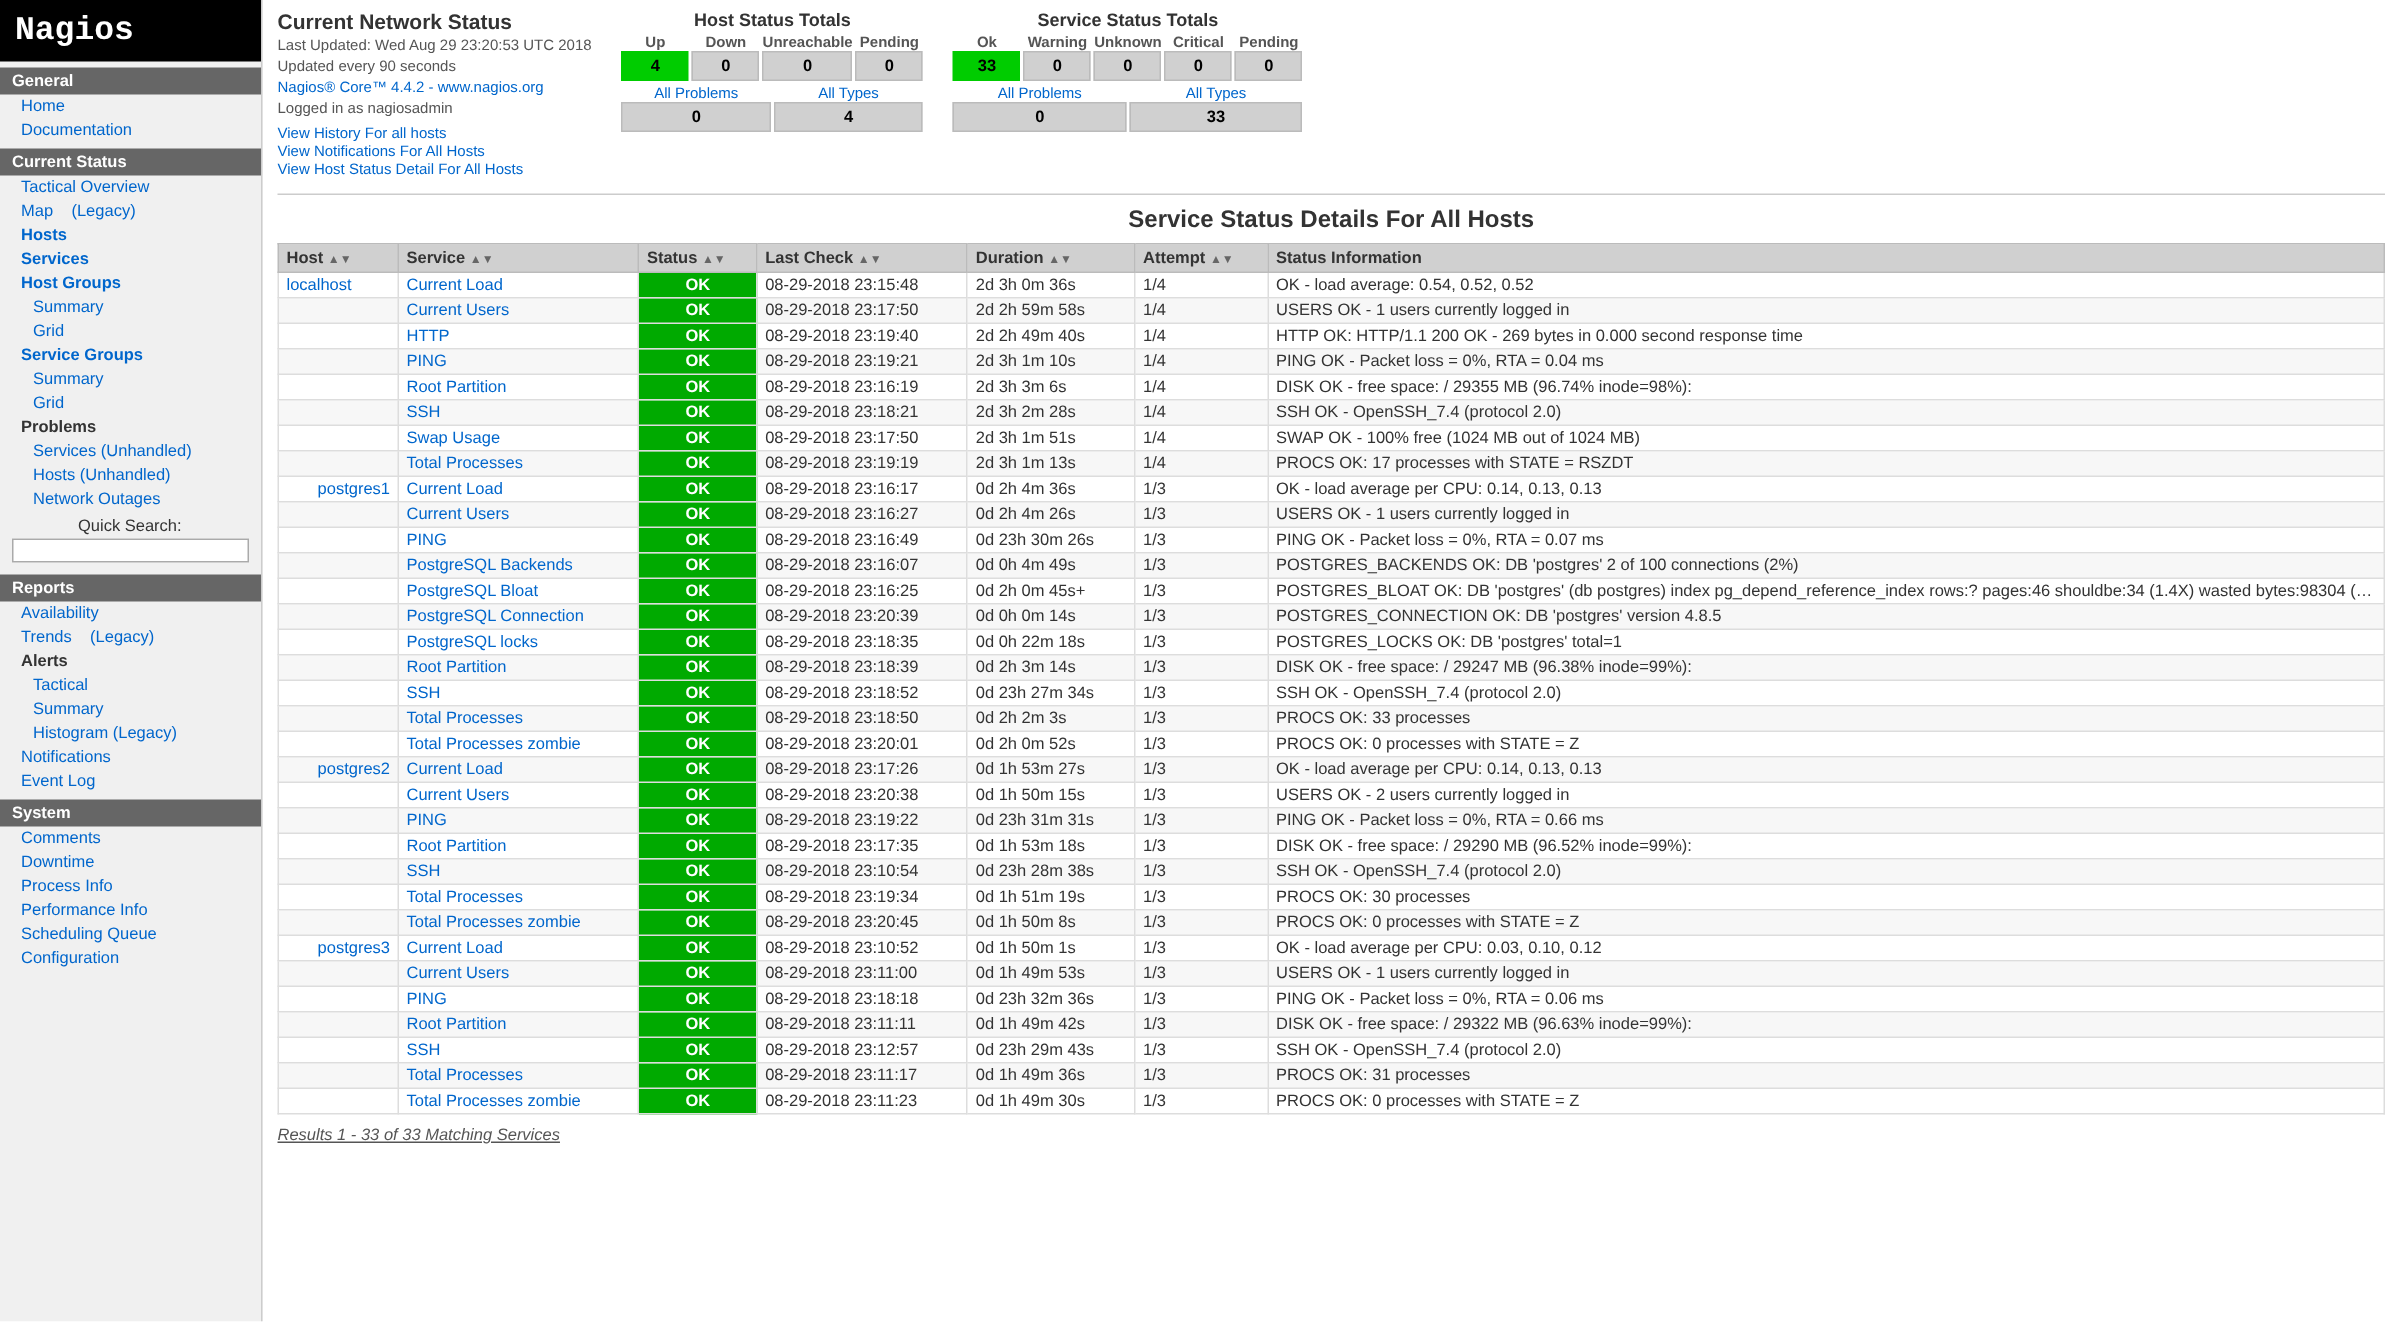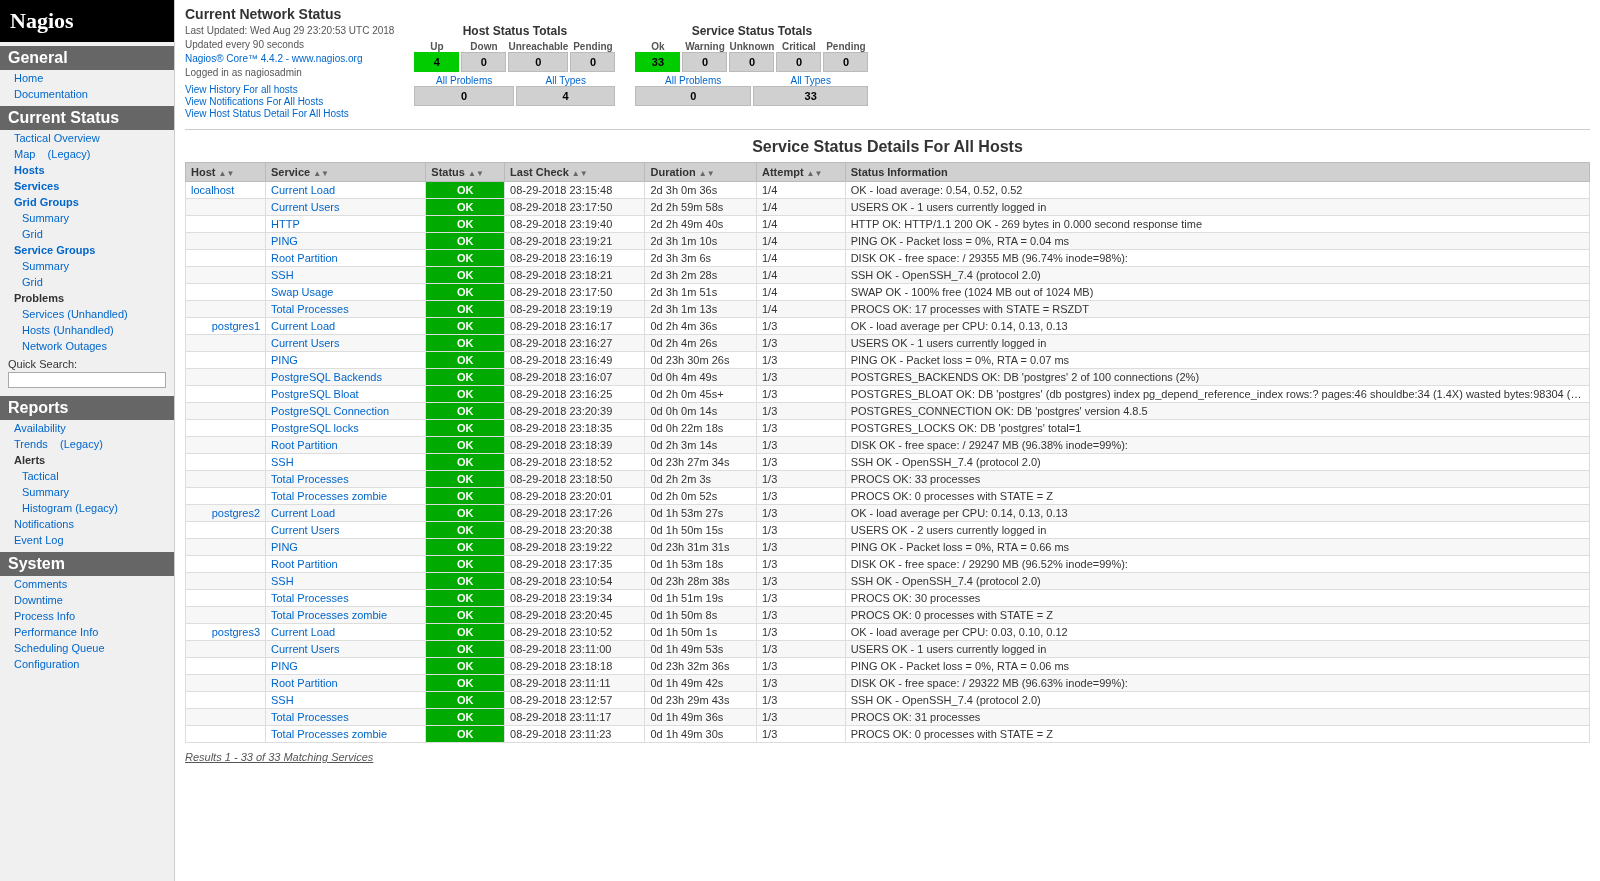--- a/index.html
+++ b/index.html
@@ -4,33 +4,33 @@
   <style>
     * { box-sizing: border-box; margin: 0; padding: 0; }
     body { font-family: Arial, Helvetica, sans-serif; font-size: 11px; color: #333; background: #fff; }
     a { color: #0066cc; text-decoration: none; }
 
     #layout { display: flex; min-height: 100vh; }
 
     
     #sidebar { width: 175px; min-width: 175px; background: #f0f0f0; border-right: 1px solid #ccc; padding: 0; }
     .sidebar-logo { background: #000; padding: 8px 10px; display: flex; align-items: center; }
-    .logo-text { color: #fff; font-size: 22px; font-weight: bold; font-family: Liberation Serif, serif; }
-    .sidebar-section-header { background: #666; color: #fff; font-weight: bold; font-size: 16px; padding: 3px 8px; margin-top: 4px; }
+    .logo-text { color: #fff; font-size: 22px; font-weight: bold; font-family: Liberation Mono, monospace; }
+    .sidebar-section-header { background: #666; color: #fff; font-weight: bold; font-size: 11px; padding: 3px 8px; margin-top: 4px; }
     .sidebar-item { padding: 2px 8px 2px 14px; }
     .sidebar-item a { color: #0066cc; font-size: 11px; }
     .sidebar-item.indent2 { padding-left: 22px; }
     .sidebar-search { padding: 4px 8px; }
     .sidebar-search input { width: 100%; font-size: 11px; border: 1px solid #aaa; padding: 1px 3px; }
 
     
     #main { flex: 1; padding: 6px 10px; overflow-x: auto; }
 
     
-    .header-top { display: flex; gap: 20px; align-items: center; border-bottom: 1px solid #ccc; padding-bottom: 6px; margin-bottom: 6px; }
+    .header-top { display: flex; gap: 20px; align-items: flex-start; border-bottom: 1px solid #ccc; padding-bottom: 6px; margin-bottom: 6px; }
     .header-info { min-width: 200px; }
     .header-info h2 { font-size: 14px; font-weight: bold; margin-bottom: 2px; }
     .header-info p { font-size: 10px; color: #555; line-height: 1.4; }
     .header-info a { font-size: 10px; }
     .status-box { }
     .status-box h3 { font-size: 12px; font-weight: bold; text-align: center; margin-bottom: 3px; }
     .status-counts { display: flex; gap: 2px; }
     .status-col { text-align: center; }
     .status-col .label { font-size: 10px; font-weight: bold; color: #555; }
     .status-cell { min-width: 45px; height: 20px; display: flex; align-items: center; justify-content: center; font-weight: bold; font-size: 11px; }
@@ -71,33 +71,33 @@
 
     <div class="sidebar-section-header">General</div>
     <div class="sidebar-item"><a href="#">Home</a></div>
     <div class="sidebar-item"><a href="#">Documentation</a></div>
 
     <div class="sidebar-section-header">Current Status</div>
     <div class="sidebar-item"><a href="#">Tactical Overview</a></div>
     <div class="sidebar-item"><a href="#">Map &nbsp;&nbsp;&nbsp;(Legacy)</a></div>
     <div class="sidebar-item"><a href="#"><strong>Hosts</strong></a></div>
     <div class="sidebar-item"><a href="#"><strong>Services</strong></a></div>
-    <div class="sidebar-item"><a href="#"><strong>Grid Groups</strong></a></div>
+    <div class="sidebar-item"><a href="#"><strong>Host Groups</strong></a></div>
     <div class="sidebar-item indent2"><a href="#">Summary</a></div>
     <div class="sidebar-item indent2"><a href="#">Grid</a></div>
     <div class="sidebar-item"><a href="#"><strong>Service Groups</strong></a></div>
     <div class="sidebar-item indent2"><a href="#">Summary</a></div>
     <div class="sidebar-item indent2"><a href="#">Grid</a></div>
     <div class="sidebar-item"><strong>Problems</strong></div>
     <div class="sidebar-item indent2"><a href="#">Services (Unhandled)</a></div>
     <div class="sidebar-item indent2"><a href="#">Hosts (Unhandled)</a></div>
     <div class="sidebar-item indent2"><a href="#">Network Outages</a></div>
 
     <div class="sidebar-search">
-      <div style="margin-bottom:2px; font-size:11px;">Quick Search:</div>
+      <div style="margin-bottom:2px; font-size:11px;margin-left:44px;">Quick Search:</div>
       <input type="text" style="width: 100%; font-size: 11px; border: 1px solid rgb(170, 170, 170); padding: 1px 3px;">
     </div>
 
     <div class="sidebar-section-header">Reports</div>
     <div class="sidebar-item"><a href="#">Availability</a></div>
     <div class="sidebar-item"><a href="#">Trends &nbsp;&nbsp;&nbsp;(Legacy)</a></div>
     <div class="sidebar-item"><strong>Alerts</strong></div>
     <div class="sidebar-item indent2"><a href="#">Tactical</a></div>
     <div class="sidebar-item indent2"><a href="#">Summary</a></div>
     <div class="sidebar-item indent2"><a href="#">Histogram (Legacy)</a></div>

